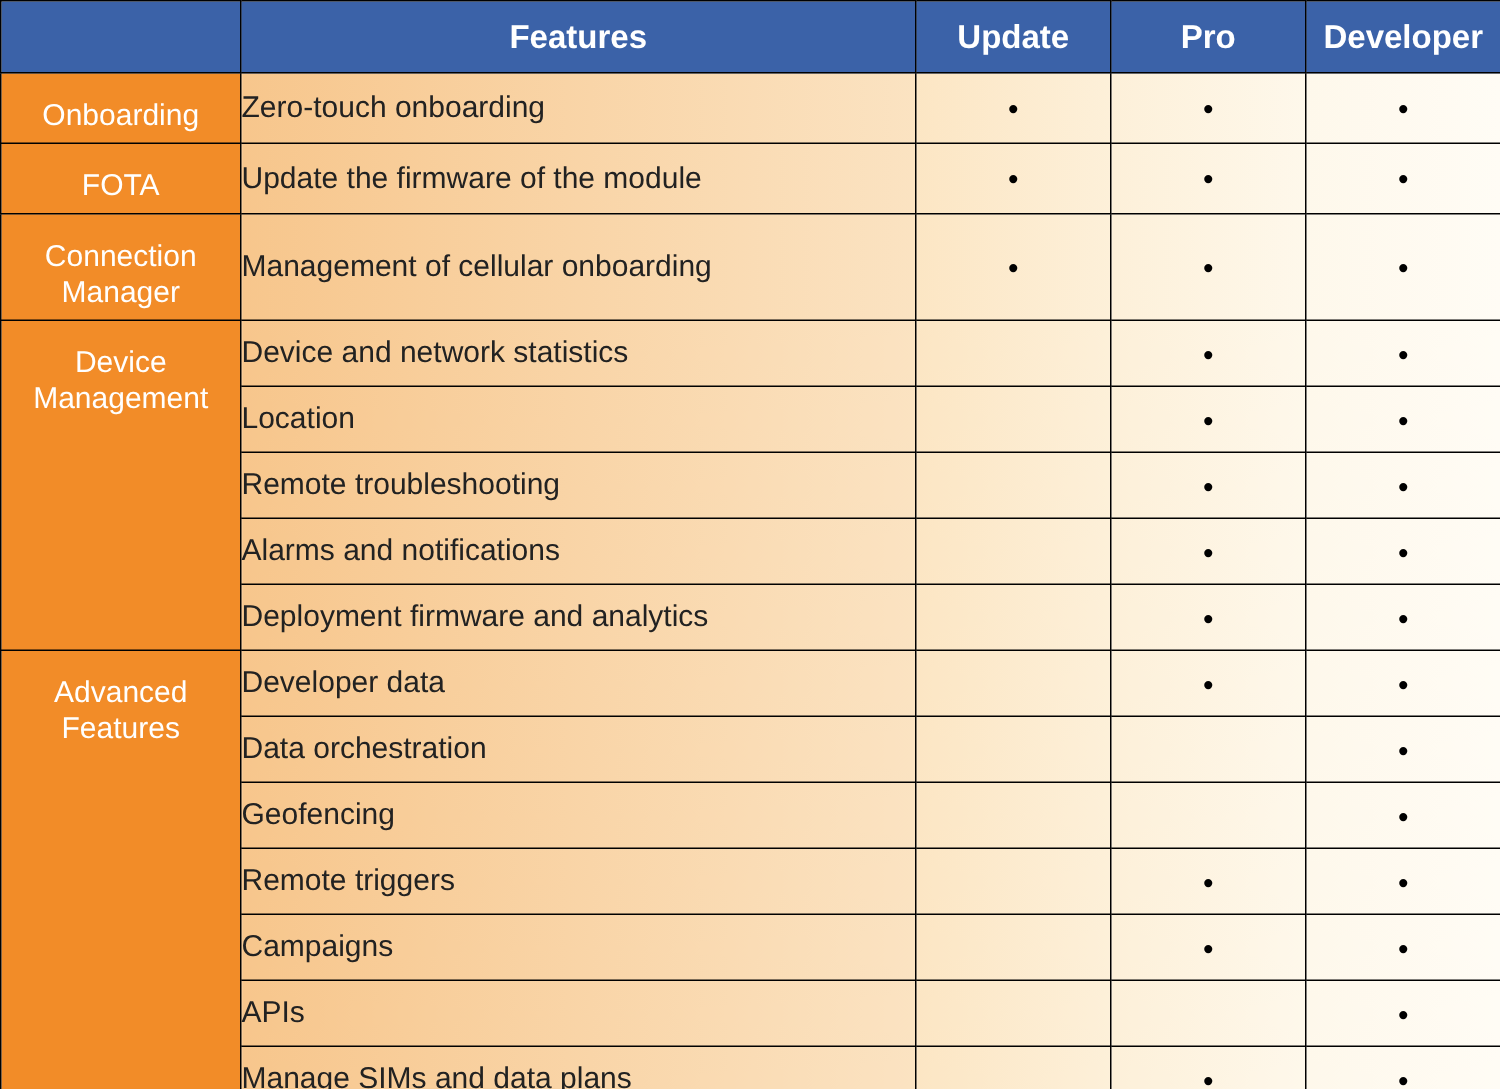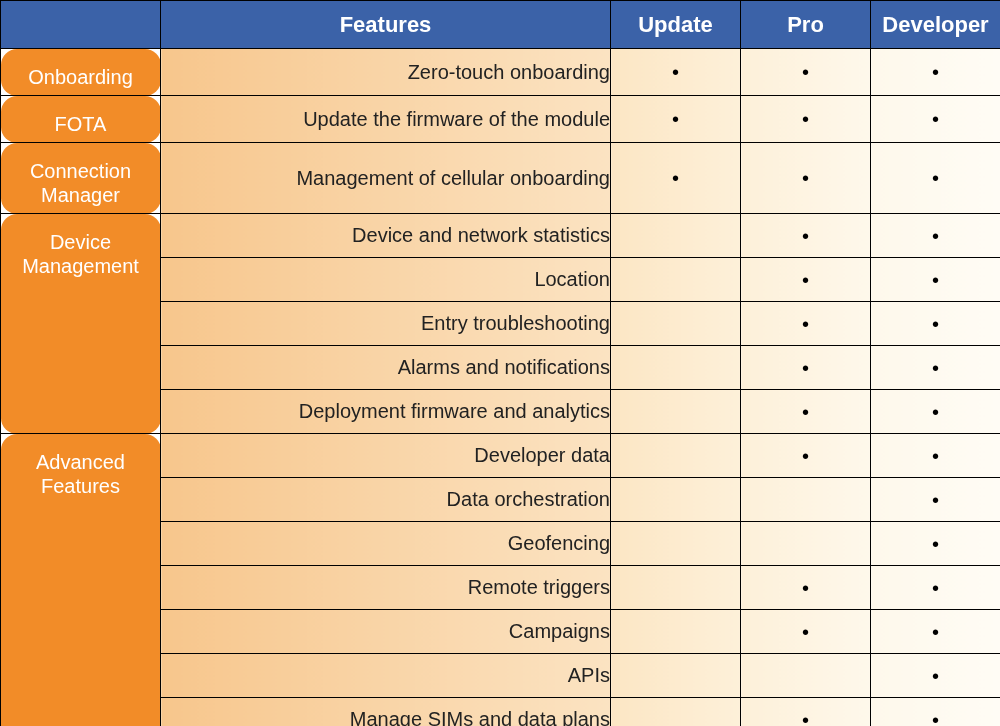--- a/index.html
+++ b/index.html
@@ -35,29 +35,28 @@
   col.plan  { width: 130px; }
 
   td.category {
     background: #f28c28;
     color: #fff;
     text-align: center;
     font-size: 20px;
     line-height: 1.2;
     padding: 6px 4px;
     vertical-align: top;
-    border-radius: 16px;
   }
   td.category .inner {
     padding-top: 10px;
   }
   td.feature {
     background: linear-gradient(to right, #f7c68c 0%, #fbe3c2 100%);
     color: #222;
-    text-align: right;
+    text-align: left;
     font-size: 20px;
     height: 44px;
   }
   td.plan {
     text-align: center;
     font-size: 22px;
     height: 44px;
     vertical-align: middle;
   }
   td.entry { background: linear-gradient(to right, #fce6c4 0%, #fdf0d9 100%); }
@@ -123,21 +122,21 @@
           <td class="plan pro"><span class="dot">•</span></td>
           <td class="plan ult"><span class="dot">•</span></td>
         </tr>
         <tr>
           <td class="feature">Location</td>
           <td class="plan entry"></td>
           <td class="plan pro"><span class="dot">•</span></td>
           <td class="plan ult"><span class="dot">•</span></td>
         </tr>
         <tr>
-          <td class="feature">Entry troubleshooting</td>
+          <td class="feature">Remote troubleshooting</td>
           <td class="plan entry"></td>
           <td class="plan pro"><span class="dot">•</span></td>
           <td class="plan ult"><span class="dot">•</span></td>
         </tr>
         <tr>
           <td class="feature">Alarms and notifications</td>
           <td class="plan entry"></td>
           <td class="plan pro"><span class="dot">•</span></td>
           <td class="plan ult"><span class="dot">•</span></td>
         </tr>

